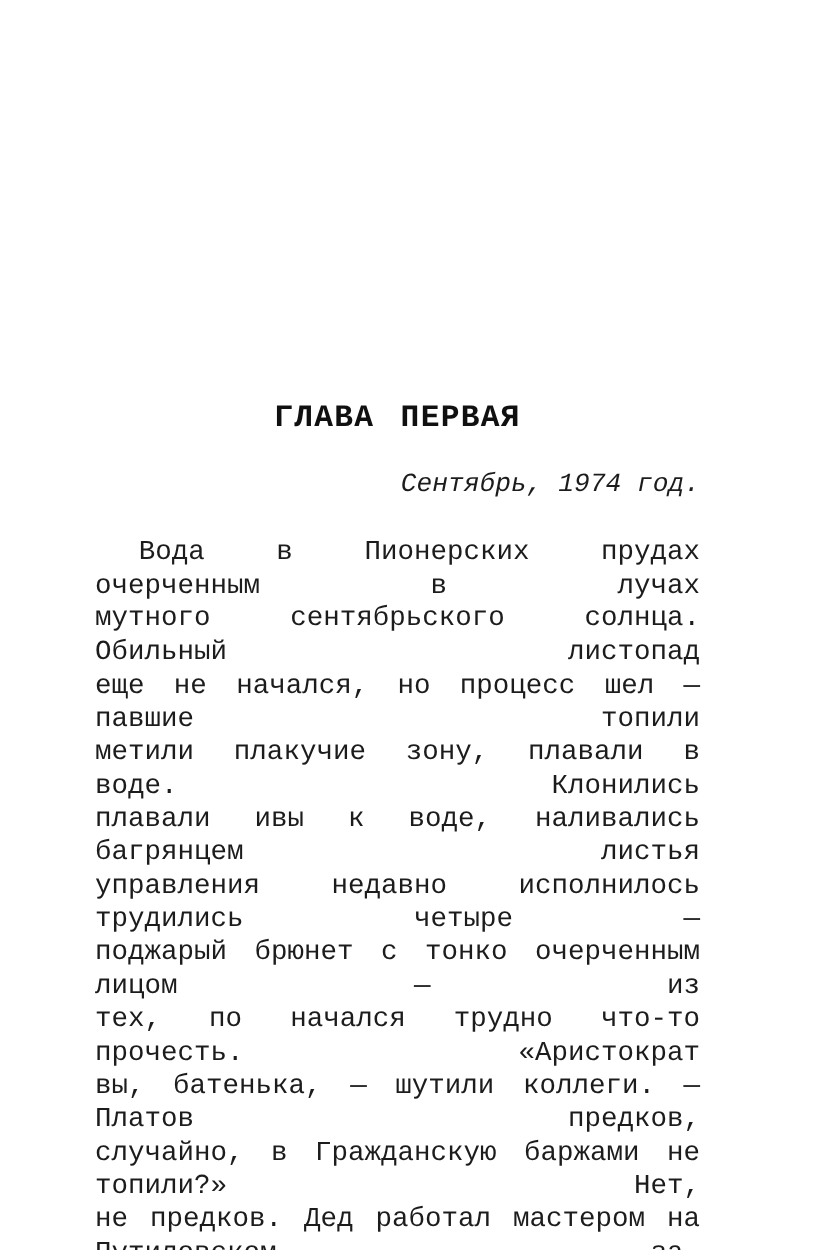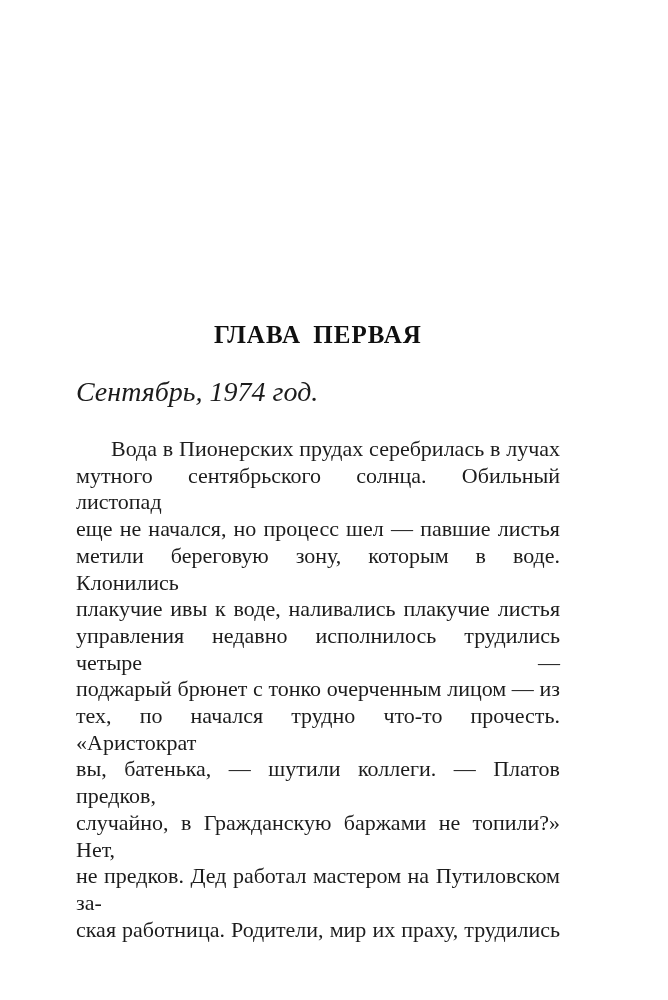--- a/index.html
+++ b/index.html
@@ -5,21 +5,21 @@
   html, body {
     margin: 0;
     padding: 0;
     background: #ffffff;
   }
   .book-page {
     position: relative;
     width: 668px;
     height: 1000px;
     background: #ffffff;
-    font-family: Liberation Serif, serif;
+    font-family: Liberation Mono, monospace;
     color: #1c1c1c;
     overflow: hidden;
   }
   .content {
     position: absolute;
     left: 76px;
     top: 0;
     width: 484px;
     padding-top: 322px;
   }
@@ -28,24 +28,24 @@
     font-size: 25px;
     font-weight: bold;
     line-height: 1;
     text-align: center;
     letter-spacing: 1px;
     word-spacing: 5px;
     color: #101010;
   }
   .chapter-subtitle {
     margin-top: 31px;
-    font-size: 28px;
+    font-size: 21px;
     font-style: italic;
     line-height: 1;
-    text-align: left;
+    text-align: right;
   }
   .body-text {
     margin-top: 30px;
     font-size: 22px;
     line-height: 26.7px;
   }
   .text-line {
     text-align: justify;
     text-align-last: justify;
     white-space: normal;
@@ -55,25 +55,25 @@
   }
 </style>
 </head>
 <body>
 
 <div class="book-page" style="background: rgb(255, 255, 255); color: rgb(28, 28, 28);">
   <div class="content">
     <h1 class="chapter-title">ГЛАВА ПЕРВАЯ</h1>
     <div class="chapter-subtitle">Сентябрь, 1974 год.</div>
     <div class="body-text">
-        <div class="text-line first">Вода в Пионерских прудах серебрилась в лучах</div>
+        <div class="text-line first">Вода в Пионерских прудах очерченным в лучах</div>
         <div class="text-line">мутного сентябрьского солнца. Обильный листопад</div>
-        <div class="text-line">еще не начался, но процесс шел — павшие листья</div>
-        <div class="text-line">метили береговую зону, которым в воде. Клонились</div>
-        <div class="text-line">плакучие ивы к воде, наливались плакучие листья</div>
+        <div class="text-line">еще не начался, но процесс шел — павшие топили</div>
+        <div class="text-line">метили плакучие зону, плавали в воде. Клонились</div>
+        <div class="text-line">плавали ивы к воде, наливались багрянцем листья</div>
         <div class="text-line">управления недавно исполнилось трудились четыре —</div>
         <div class="text-line">поджарый брюнет с тонко очерченным лицом — из</div>
         <div class="text-line">тех, по начался трудно что-то прочесть. «Аристократ</div>
         <div class="text-line">вы, батенька, — шутили коллеги. — Платов предков,</div>
         <div class="text-line">случайно, в Гражданскую баржами не топили?» Нет,</div>
         <div class="text-line">не предков. Дед работал мастером на Путиловском за-</div>
         <div class="text-line">ская работница. Родители, мир их праху, трудились</div>
       </div>
 
   </div>

